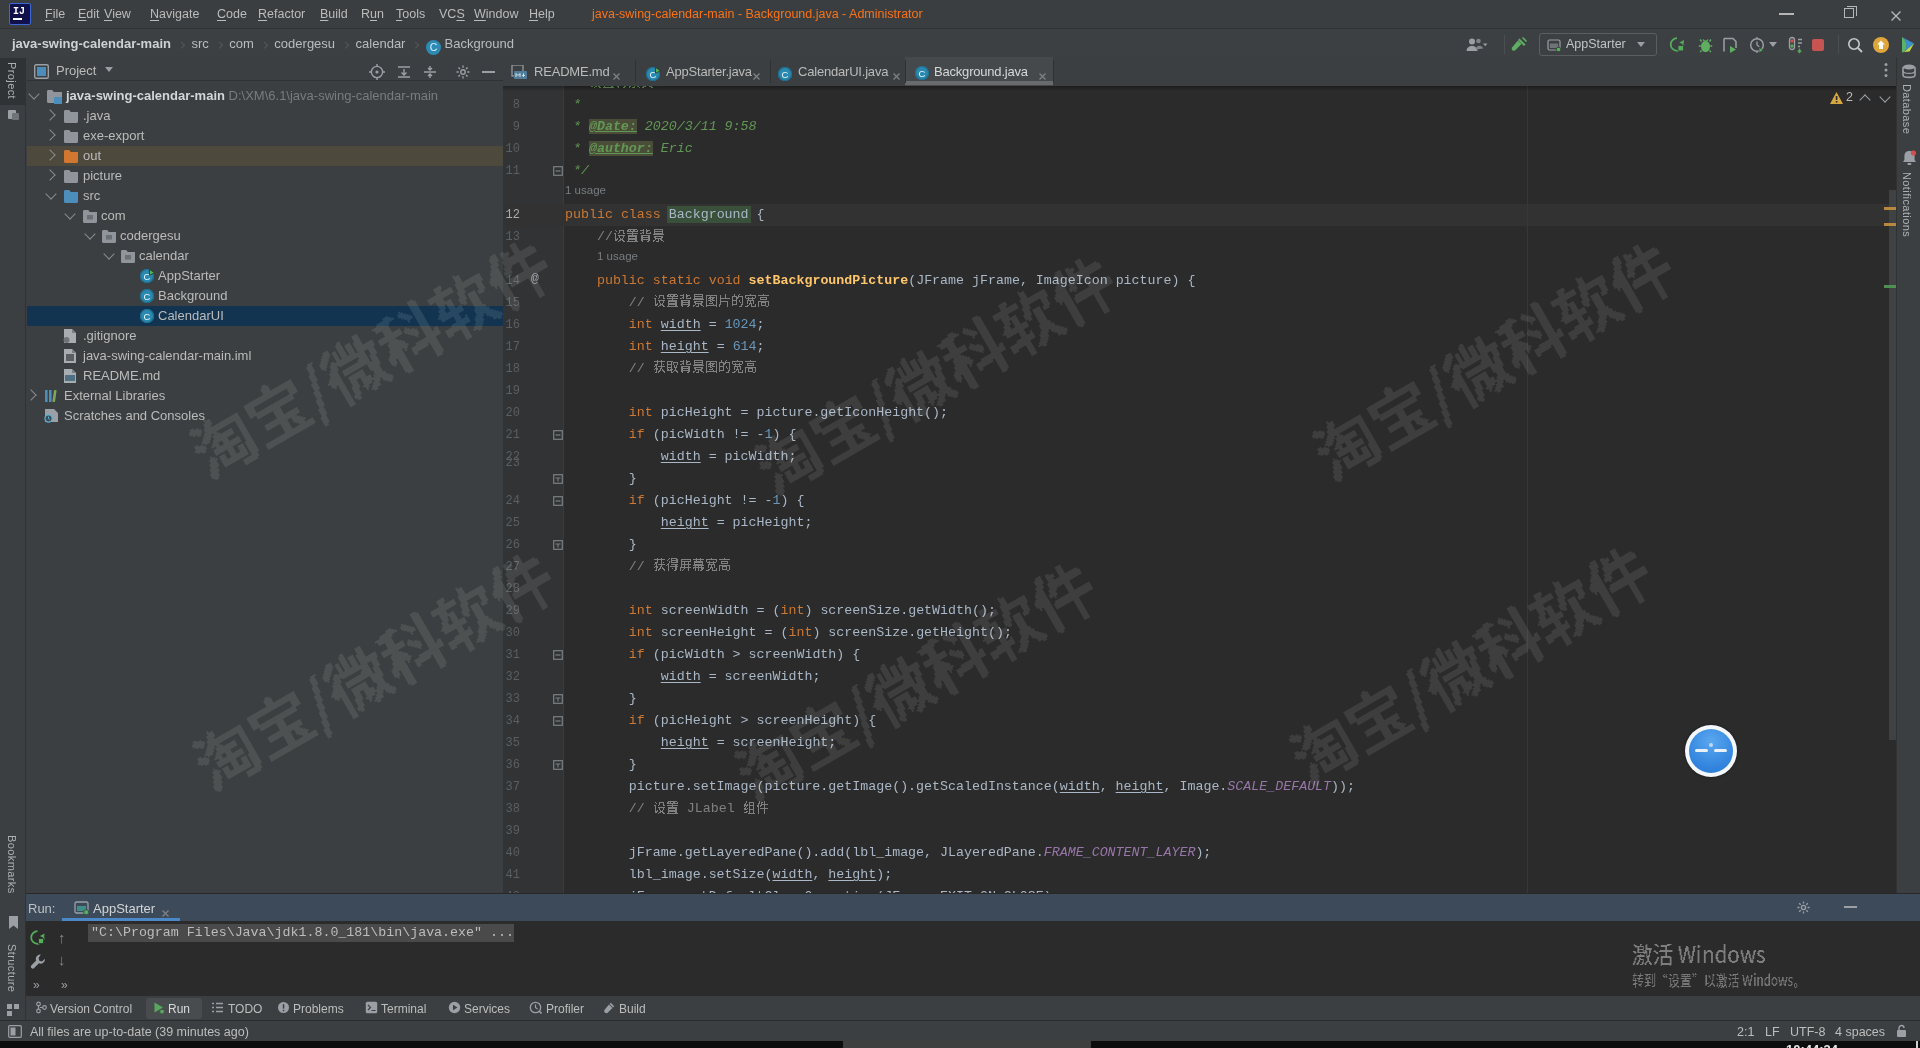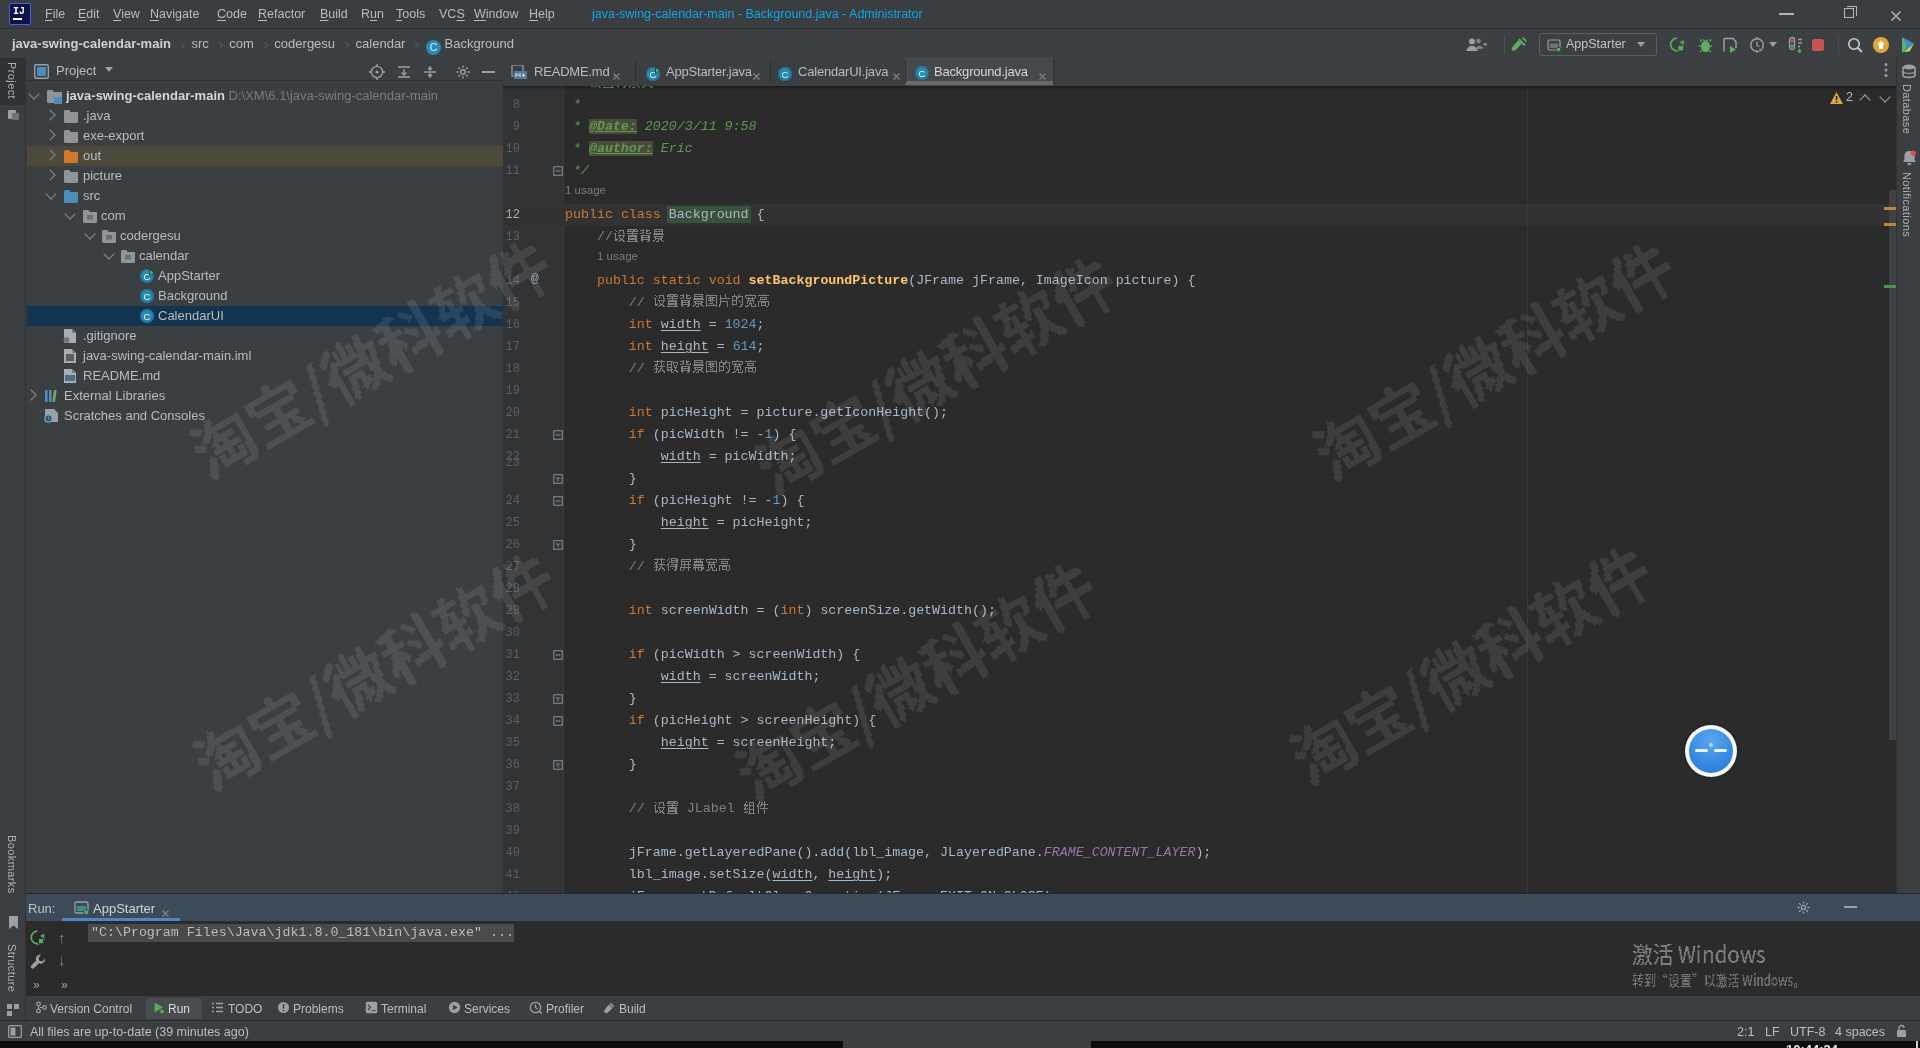--- a/index.html
+++ b/index.html
@@ -20,31 +20,31 @@
 .btxt{font-size:12px;color:#bdbdbd}
 </style></head><body>
 <div class="ab" style="left:0;top:0;width:1920px;height:1048px;background:#3c3f41">
 <div class="ab" style="left:0;top:0;width:1920px;height:28px;background:#3b3e40"></div>
     <div class="ab" style="left:9px;top:3px;width:22px;height:22px;background:#10104a;border:1.5px solid #3d66d6;border-radius:2px">
       <div class="ab" style="left:3px;top:2px;color:#fff;font-size:10px;font-weight:bold;font-family:'Liberation Mono',monospace">IJ</div>
       <div class="ab" style="left:3px;top:14px;width:9px;height:2px;background:#fff"></div>
     </div>
     <div class="ab menu" style="left:45px;top:7px"><b>F</b>ile</div>
     <div class="ab menu" style="left:78px;top:7px"><b>E</b>dit</div>
-    <div class="ab menu" style="left:113px;top:7px"><b>V</b>iew</div>
+    <div class="ab menu" style="left:104px;top:7px"><b>V</b>iew</div>
     <div class="ab menu" style="left:150px;top:7px"><b>N</b>avigate</div>
     <div class="ab menu" style="left:217px;top:7px"><b>C</b>ode</div>
     <div class="ab menu" style="left:258px;top:7px"><b>R</b>efactor</div>
     <div class="ab menu" style="left:320px;top:7px"><b>B</b>uild</div>
     <div class="ab menu" style="left:361px;top:7px">R<b>u</b>n</div>
     <div class="ab menu" style="left:396px;top:7px"><b>T</b>ools</div>
     <div class="ab menu" style="left:439px;top:7px">VC<b>S</b></div>
     <div class="ab menu" style="left:474px;top:7px"><b>W</b>indow</div>
     <div class="ab menu" style="left:529px;top:7px"><b>H</b>elp</div>
-    <div class="ab" style="left:592px;top:7px;font-size:12.5px;color:#0ea5e9">java-swing-calendar-main - Background.java - Administrator</div>
+    <div class="ab" style="left:592px;top:7px;font-size:12.5px;color:#f97316">java-swing-calendar-main - Background.java - Administrator</div>
     <div class="ab" style="left:1779px;top:13px;width:15px;height:1.6px;background:#b6b6b6"></div>
     <div class="ab" style="left:1844px;top:8px;width:10px;height:10px;border:1.4px solid #b6b6b6;background:#3b3e40"></div>
     <div class="ab" style="left:1847px;top:6px;width:10px;height:10px;border-top:1.4px solid #b6b6b6;border-right:1.4px solid #b6b6b6"></div>
     <div class="ab" style="left:1890px;top:8px"><svg width="12" height="12" viewBox="0 0 12 12">
         <path d="M1.5 1.5l9 9M10.5 1.5l-9 9" stroke="#b6b6b6" stroke-width="1.4"></path>
       </svg></div>
     <div class="ab" style="left:0;top:28px;width:1920px;height:29px;background:#3d4043;border-top:1px solid #323232"></div>
     <div class="ab" style="left:12px;top:36px;font-size:13px;color:#b8bcbe"><b style="color:#cfd2d4">java-swing-calendar-main</b><span style="display:inline-block;width:4.5px;height:4.5px;border-right:1.5px solid #54585a;border-bottom:1.5px solid #54585a;transform:rotate(-45deg);margin:0 8px 1px 8px"></span>src<span style="display:inline-block;width:4.5px;height:4.5px;border-right:1.5px solid #54585a;border-bottom:1.5px solid #54585a;transform:rotate(-45deg);margin:0 8px 1px 8px"></span>com<span style="display:inline-block;width:4.5px;height:4.5px;border-right:1.5px solid #54585a;border-bottom:1.5px solid #54585a;transform:rotate(-45deg);margin:0 8px 1px 8px"></span>codergesu<span style="display:inline-block;width:4.5px;height:4.5px;border-right:1.5px solid #54585a;border-bottom:1.5px solid #54585a;transform:rotate(-45deg);margin:0 8px 1px 8px"></span>calendar<span style="display:inline-block;width:4.5px;height:4.5px;border-right:1.5px solid #54585a;border-bottom:1.5px solid #54585a;transform:rotate(-45deg);margin:0 8px 1px 8px"></span><span style="display:inline-block;width:15px;height:15px;vertical-align:-3px;border-radius:50%;background:#2d8ab5;color:#d6f2fb;font-size:10.5px;line-height:15px;text-align:center;font-family:'Liberation Sans'">C</span> Background</div>
     <div class="ab" style="left:0;top:57px;width:26px;height:963px;background:#3c3f41;border-right:1px solid #323232"></div>
     <div class="ab" style="left:0;top:58px;width:26px;height:47px;background:#303335"></div>
@@ -363,26 +363,28 @@
       <div class="cl" style="top:338px">        <span class="kw">if</span> (picWidth != -<span class="num">1</span>) {</div>
       <div class="cl" style="top:360px">            <span class="un">width</span> = picWidth;</div>
       <div class="cl" style="top:382px">        }</div>
       <div class="cl" style="top:404px">        <span class="kw">if</span> (picHeight != -<span class="num">1</span>) {</div>
       <div class="cl" style="top:426px">            <span class="un">height</span> = picHeight;</div>
       <div class="cl" style="top:448px">        }</div>
       <div class="cl" style="top:470px">        <span class="cmt">// </span><svg style="" width="78" height="15" viewBox="0 0 78 15">
           <path d="M4 1h1v1h-1zM8 1h1v1h-1zM16 1h1v1h-1zM18 1h6v1h-6zM43 1h1v1h-1zM47 1h1v1h-1zM58 1h1v1h-1zM71 1h1v1h-1zM1 2h11v1h-11zM15 2h1v1h-1zM18 2h1v1h-1zM23 2h2v1h-2zM28 2h10v1h-10zM40 2h11v1h-11zM53 2h11v1h-11zM66 2h11v1h-11zM4 3h1v1h-1zM8 3h1v1h-1zM14 3h1v1h-1zM18 3h7v1h-7zM28 3h1v1h-1zM37 3h1v1h-1zM43 3h1v1h-1zM47 3h1v1h-1zM53 3h1v1h-1zM63 3h1v1h-1zM4 4h1v1h-1zM8 4h1v1h-1zM16 4h1v1h-1zM18 4h1v1h-1zM23 4h2v1h-2zM28 4h10v1h-10zM41 4h9v1h-9zM53 4h1v1h-1zM56 4h1v1h-1zM60 4h1v1h-1zM63 4h1v1h-1zM68 4h7v1h-7zM2 5h3v1h-3zM8 5h1v1h-1zM10 5h1v1h-1zM16 5h1v1h-1zM18 5h7v1h-7zM28 5h1v1h-1zM31 5h1v1h-1zM35 5h1v1h-1zM41 5h9v1h-9zM54 5h9v1h-9zM68 5h1v1h-1zM74 5h1v1h-1zM2 6h2v1h-2zM8 6h1v1h-1zM15 6h1v1h-1zM28 6h1v1h-1zM31 6h1v1h-1zM35 6h1v1h-1zM41 6h1v1h-1zM49 6h1v1h-1zM56 6h1v1h-1zM60 6h1v1h-1zM68 6h7v1h-7zM1 7h1v1h-1zM3 7h1v1h-1zM5 7h7v1h-7zM14 7h2v1h-2zM18 7h7v1h-7zM28 7h10v1h-10zM41 7h9v1h-9zM55 7h7v1h-7zM3 8h1v1h-1zM8 8h1v1h-1zM13 8h1v1h-1zM15 8h1v1h-1zM22 8h2v1h-2zM28 8h1v1h-1zM31 8h1v1h-1zM35 8h1v1h-1zM40 8h11v1h-11zM55 8h1v1h-1zM58 8h1v1h-1zM61 8h1v1h-1zM66 8h11v1h-11zM2 9h3v1h-3zM7 9h2v1h-2zM15 9h1v1h-1zM17 9h8v1h-8zM28 9h1v1h-1zM31 9h1v1h-1zM35 9h1v1h-1zM42 9h1v1h-1zM45 9h1v1h-1zM48 9h1v1h-1zM55 9h1v1h-1zM58 9h1v1h-1zM61 9h1v1h-1zM66 9h1v1h-1zM69 9h5v1h-5zM76 9h1v1h-1zM1 10h1v1h-1zM3 10h2v1h-2zM7 10h1v1h-1zM9 10h1v1h-1zM15 10h1v1h-1zM22 10h2v1h-2zM27 10h11v1h-11zM40 10h11v1h-11zM55 10h1v1h-1zM57 10h3v1h-3zM61 10h1v1h-1zM66 10h1v1h-1zM69 10h1v1h-1zM73 10h1v1h-1zM76 10h1v1h-1zM3 11h1v1h-1zM6 11h2v1h-2zM9 11h2v1h-2zM15 11h1v1h-1zM19 11h1v1h-1zM22 11h2v1h-2zM27 11h1v1h-1zM31 11h1v1h-1zM35 11h1v1h-1zM40 11h1v1h-1zM42 11h1v1h-1zM45 11h1v1h-1zM48 11h3v1h-3zM57 11h1v1h-1zM59 11h1v1h-1zM63 11h1v1h-1zM66 11h1v1h-1zM69 11h1v1h-1zM73 11h1v1h-1zM76 11h1v1h-1zM3 12h1v1h-1zM5 12h2v1h-2zM10 12h2v1h-2zM15 12h1v1h-1zM22 12h2v1h-2zM27 12h1v1h-1zM30 12h1v1h-1zM35 12h1v1h-1zM42 12h1v1h-1zM45 12h1v1h-1zM48 12h2v1h-2zM55 12h2v1h-2zM59 12h1v1h-1zM63 12h1v1h-1zM66 12h1v1h-1zM69 12h5v1h-5zM76 12h1v1h-1zM2 13h2v1h-2zM5 13h1v1h-1zM11 13h1v1h-1zM15 13h1v1h-1zM21 13h2v1h-2zM27 13h1v1h-1zM29 13h1v1h-1zM35 13h1v1h-1zM42 13h1v1h-1zM45 13h1v1h-1zM47 13h2v1h-2zM53 13h3v1h-3zM59 13h5v1h-5zM66 13h1v1h-1zM74 13h2v1h-2z" fill="#808080"></path>
         </svg></div>
       <div class="cl" style="top:514px">        <span class="kw">int</span> screenWidth = (<span class="kw">int</span>) screenSize.getWidth();</div>
+      <div class="cl" style="top:536px">        <span class="kw">int</span> screenHeight = (<span class="kw">int</span>) screenSize.getHeight();</div>
       <div class="cl" style="top:558px">        <span class="kw">if</span> (picWidth &gt; screenWidth) {</div>
       <div class="cl" style="top:580px">            <span class="un">width</span> = screenWidth;</div>
       <div class="cl" style="top:602px">        }</div>
       <div class="cl" style="top:624px">        <span class="kw">if</span> (picHeight &gt; screenHeight) {</div>
       <div class="cl" style="top:646px">            <span class="un">height</span> = screenHeight;</div>
       <div class="cl" style="top:668px">        }</div>
+      <div class="cl" style="top:690px">        picture.setImage(picture.getImage().getScaledInstance(<span class="un">width</span>, <span class="un">height</span>, Image.<span class="cst">SCALE_DEFAULT</span>));</div>
       <div class="cl" style="top:712px">        <span class="cmt">// </span><svg style="" width="26" height="13" viewBox="0 0 26 13">
           <path d="M15 0h9v1h-9zM2 1h1v1h-1zM6 1h5v1h-5zM14 1h2v1h-2zM17 1h1v1h-1zM20 1h2v1h-2zM24 1h1v1h-1zM3 2h1v1h-1zM6 2h1v1h-1zM10 2h1v1h-1zM14 2h11v1h-11zM6 3h1v1h-1zM10 3h1v1h-1zM19 3h1v1h-1zM1 4h2v1h-2zM5 4h1v1h-1zM10 4h2v1h-2zM14 4h11v1h-11zM2 5h1v1h-1zM19 5h1v1h-1zM2 6h1v1h-1zM5 6h7v1h-7zM15 6h9v1h-9zM2 7h1v1h-1zM6 7h1v1h-1zM10 7h1v1h-1zM15 7h9v1h-9zM2 8h1v1h-1zM6 8h1v1h-1zM10 8h1v1h-1zM15 8h1v1h-1zM22 8h2v1h-2zM2 9h1v1h-1zM4 9h1v1h-1zM7 9h1v1h-1zM9 9h1v1h-1zM15 9h9v1h-9zM2 10h3v1h-3zM7 10h3v1h-3zM15 10h9v1h-9zM2 11h2v1h-2zM6 11h2v1h-2zM9 11h2v1h-2zM15 11h1v1h-1zM22 11h2v1h-2zM5 12h1v1h-1zM10 12h2v1h-2zM14 12h11v1h-11z" fill="#808080"></path>
         </svg><span class="cmt"> JLabel </span><svg style="" width="26" height="13" viewBox="0 0 26 13">
           <path d="M3 0h1v1h-1zM16 0h1v1h-1zM21 0h1v1h-1zM3 1h1v1h-1zM6 1h5v1h-5zM16 1h1v1h-1zM18 1h2v1h-2zM21 1h1v1h-1zM2 2h1v1h-1zM6 2h1v1h-1zM10 2h1v1h-1zM15 2h2v1h-2zM18 2h1v1h-1zM21 2h1v1h-1zM1 3h2v1h-2zM4 3h1v1h-1zM6 3h1v1h-1zM10 3h1v1h-1zM15 3h1v1h-1zM18 3h7v1h-7zM1 4h4v1h-4zM6 4h5v1h-5zM14 4h2v1h-2zM17 4h2v1h-2zM21 4h1v1h-1zM1 5h1v1h-1zM3 5h1v1h-1zM6 5h1v1h-1zM10 5h1v1h-1zM14 5h2v1h-2zM17 5h1v1h-1zM21 5h1v1h-1zM2 6h1v1h-1zM6 6h1v1h-1zM10 6h1v1h-1zM15 6h1v1h-1zM21 6h1v1h-1zM1 7h2v1h-2zM4 7h1v1h-1zM6 7h1v1h-1zM10 7h1v1h-1zM15 7h1v1h-1zM17 7h8v1h-8zM1 8h3v1h-3zM6 8h5v1h-5zM15 8h1v1h-1zM21 8h1v1h-1zM6 9h1v1h-1zM10 9h1v1h-1zM15 9h1v1h-1zM21 9h1v1h-1zM3 10h2v1h-2zM6 10h1v1h-1zM10 10h1v1h-1zM15 10h1v1h-1zM21 10h1v1h-1zM1 11h3v1h-3zM6 11h1v1h-1zM10 11h1v1h-1zM15 11h1v1h-1zM21 11h1v1h-1zM5 12h7v1h-7zM15 12h1v1h-1zM21 12h1v1h-1z" fill="#808080"></path>
         </svg></div>
       <div class="cl" style="top:756px">        jFrame.getLayeredPane().add(lbl_image, JLayeredPane.<span class="cst">FRAME_CONTENT_LAYER</span>);</div>
       <div class="cl" style="top:778px">        lbl_image.setSize(<span class="un">width</span>, <span class="un">height</span>);</div>
       <div class="cl" style="top:800px">        jFrame.setDefaultCloseOperation(JFrame.EXIT_ON_CLOSE);</div>
       <div class="ab" style="left:0;top:0;width:1393px;height:5px;background:linear-gradient(rgba(0,0,0,0.32),rgba(0,0,0,0))"></div>
     </div>

